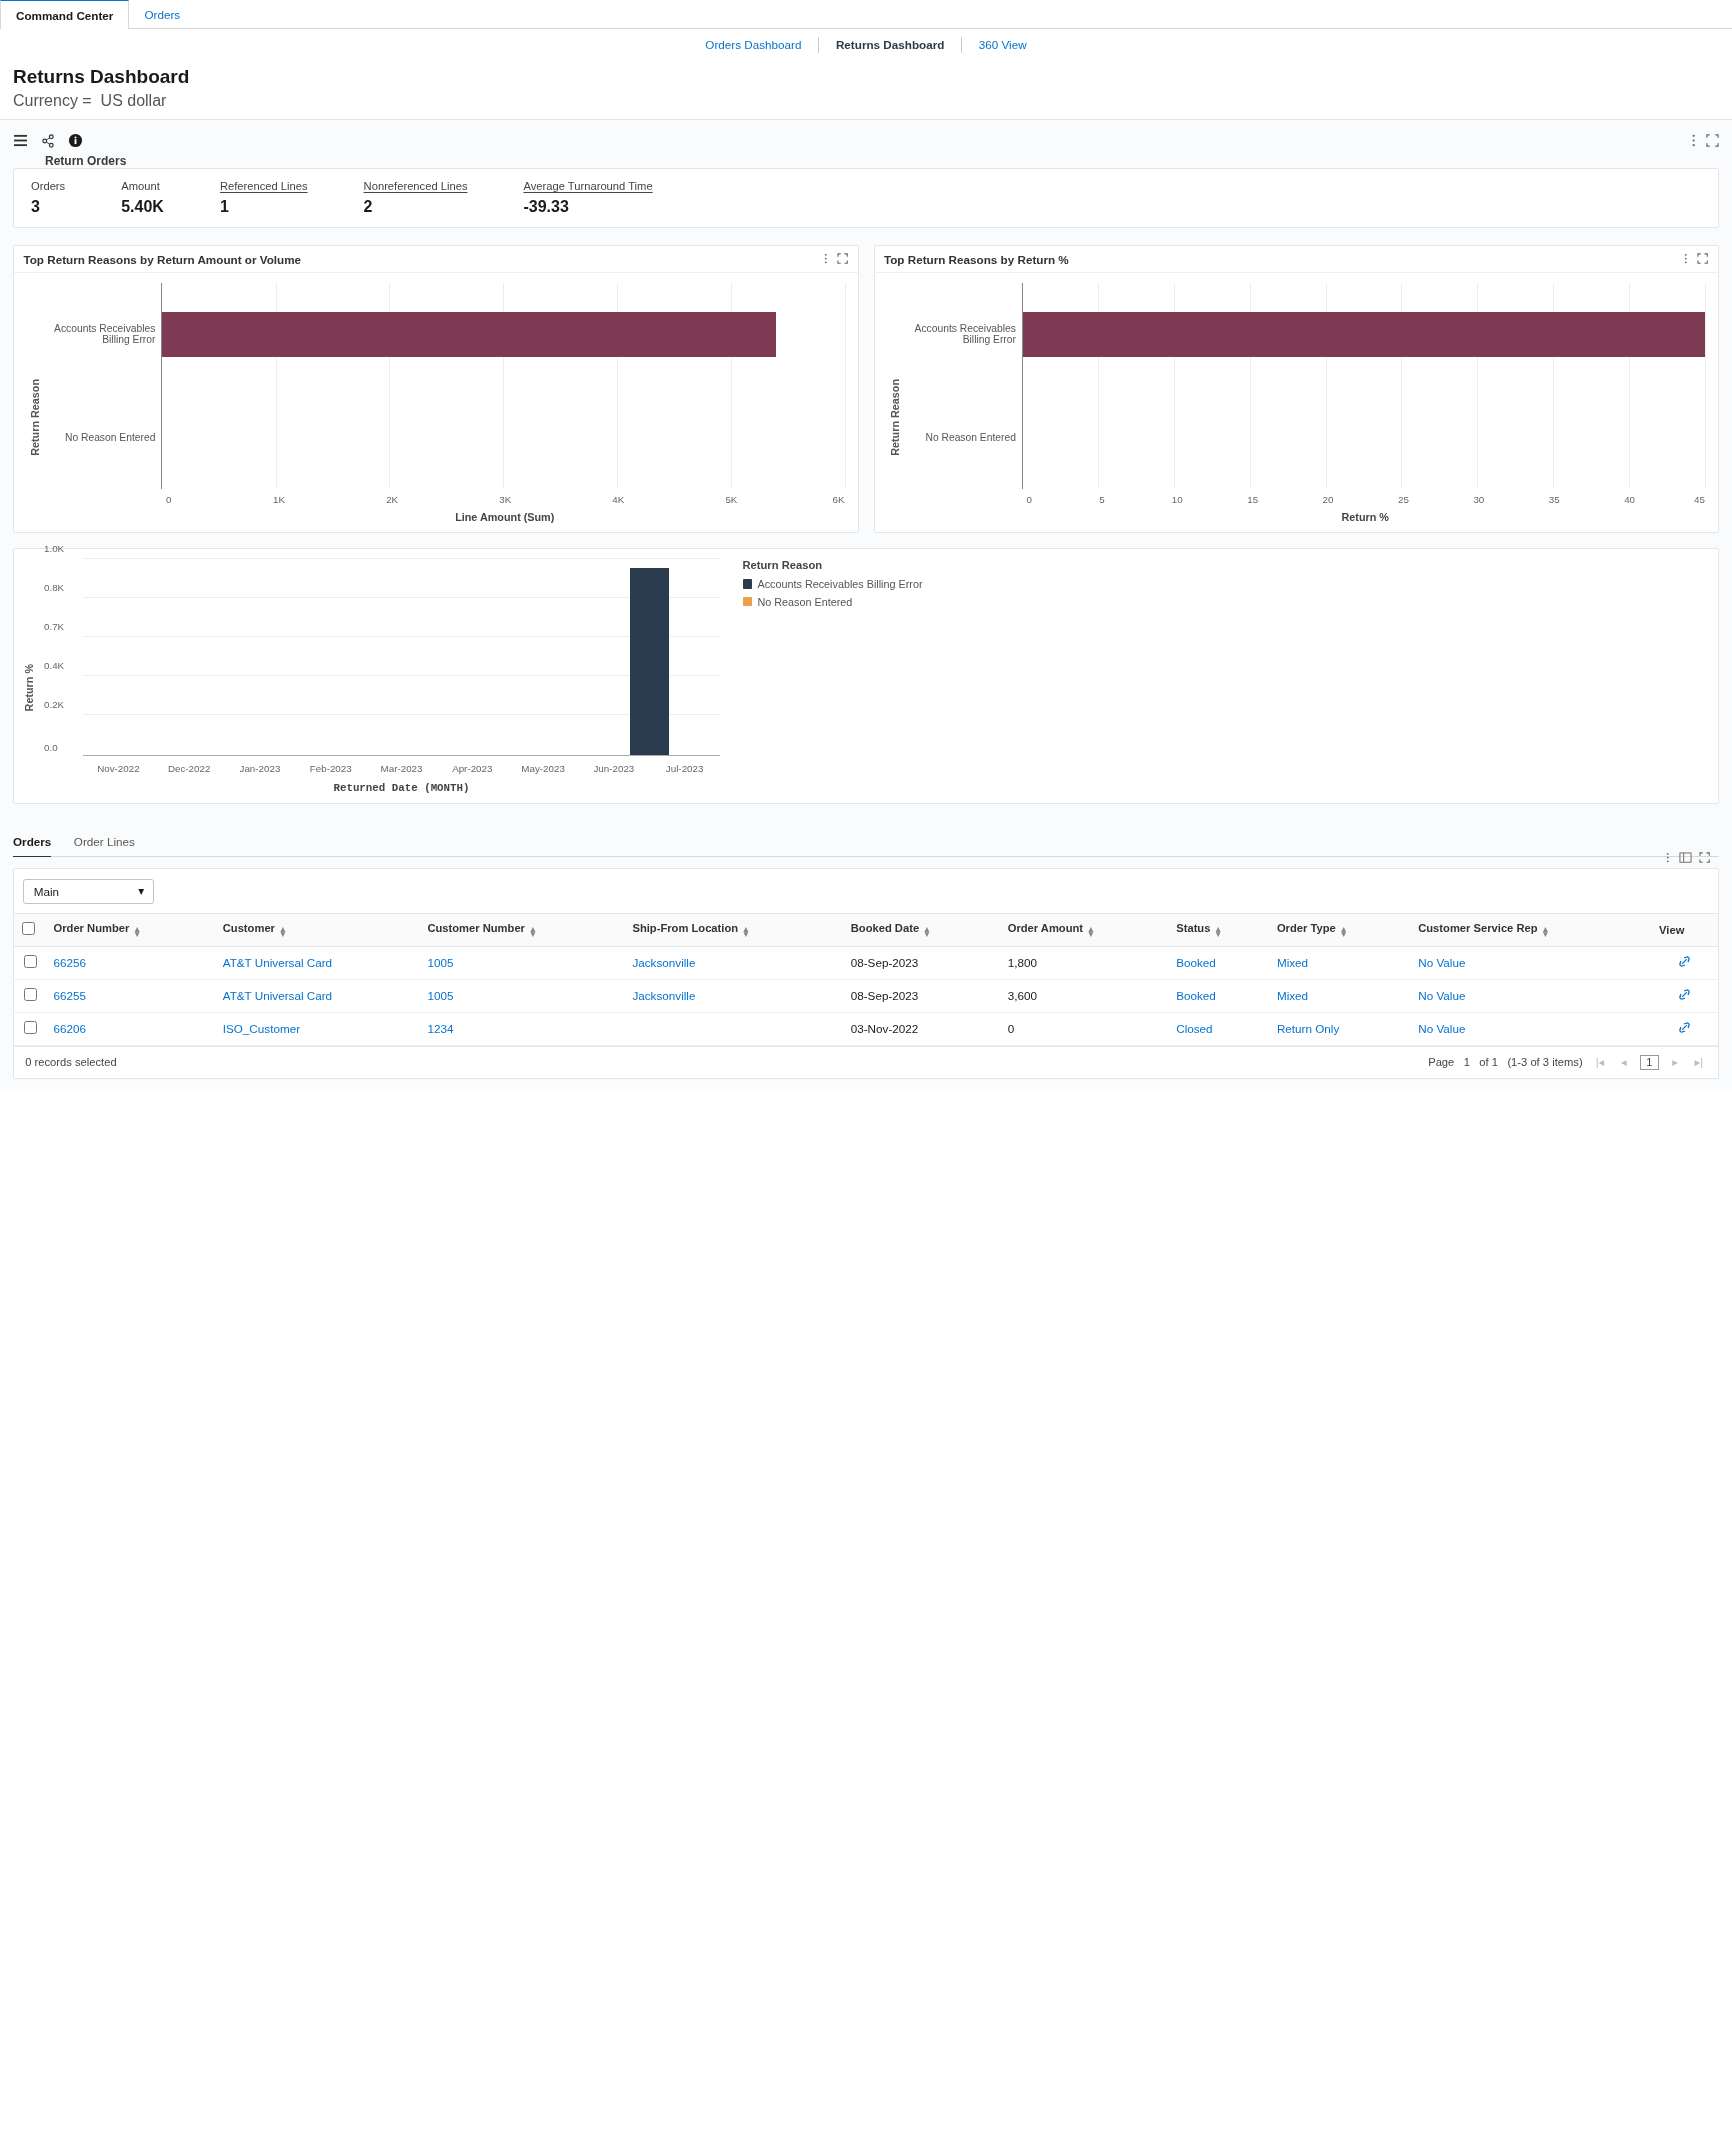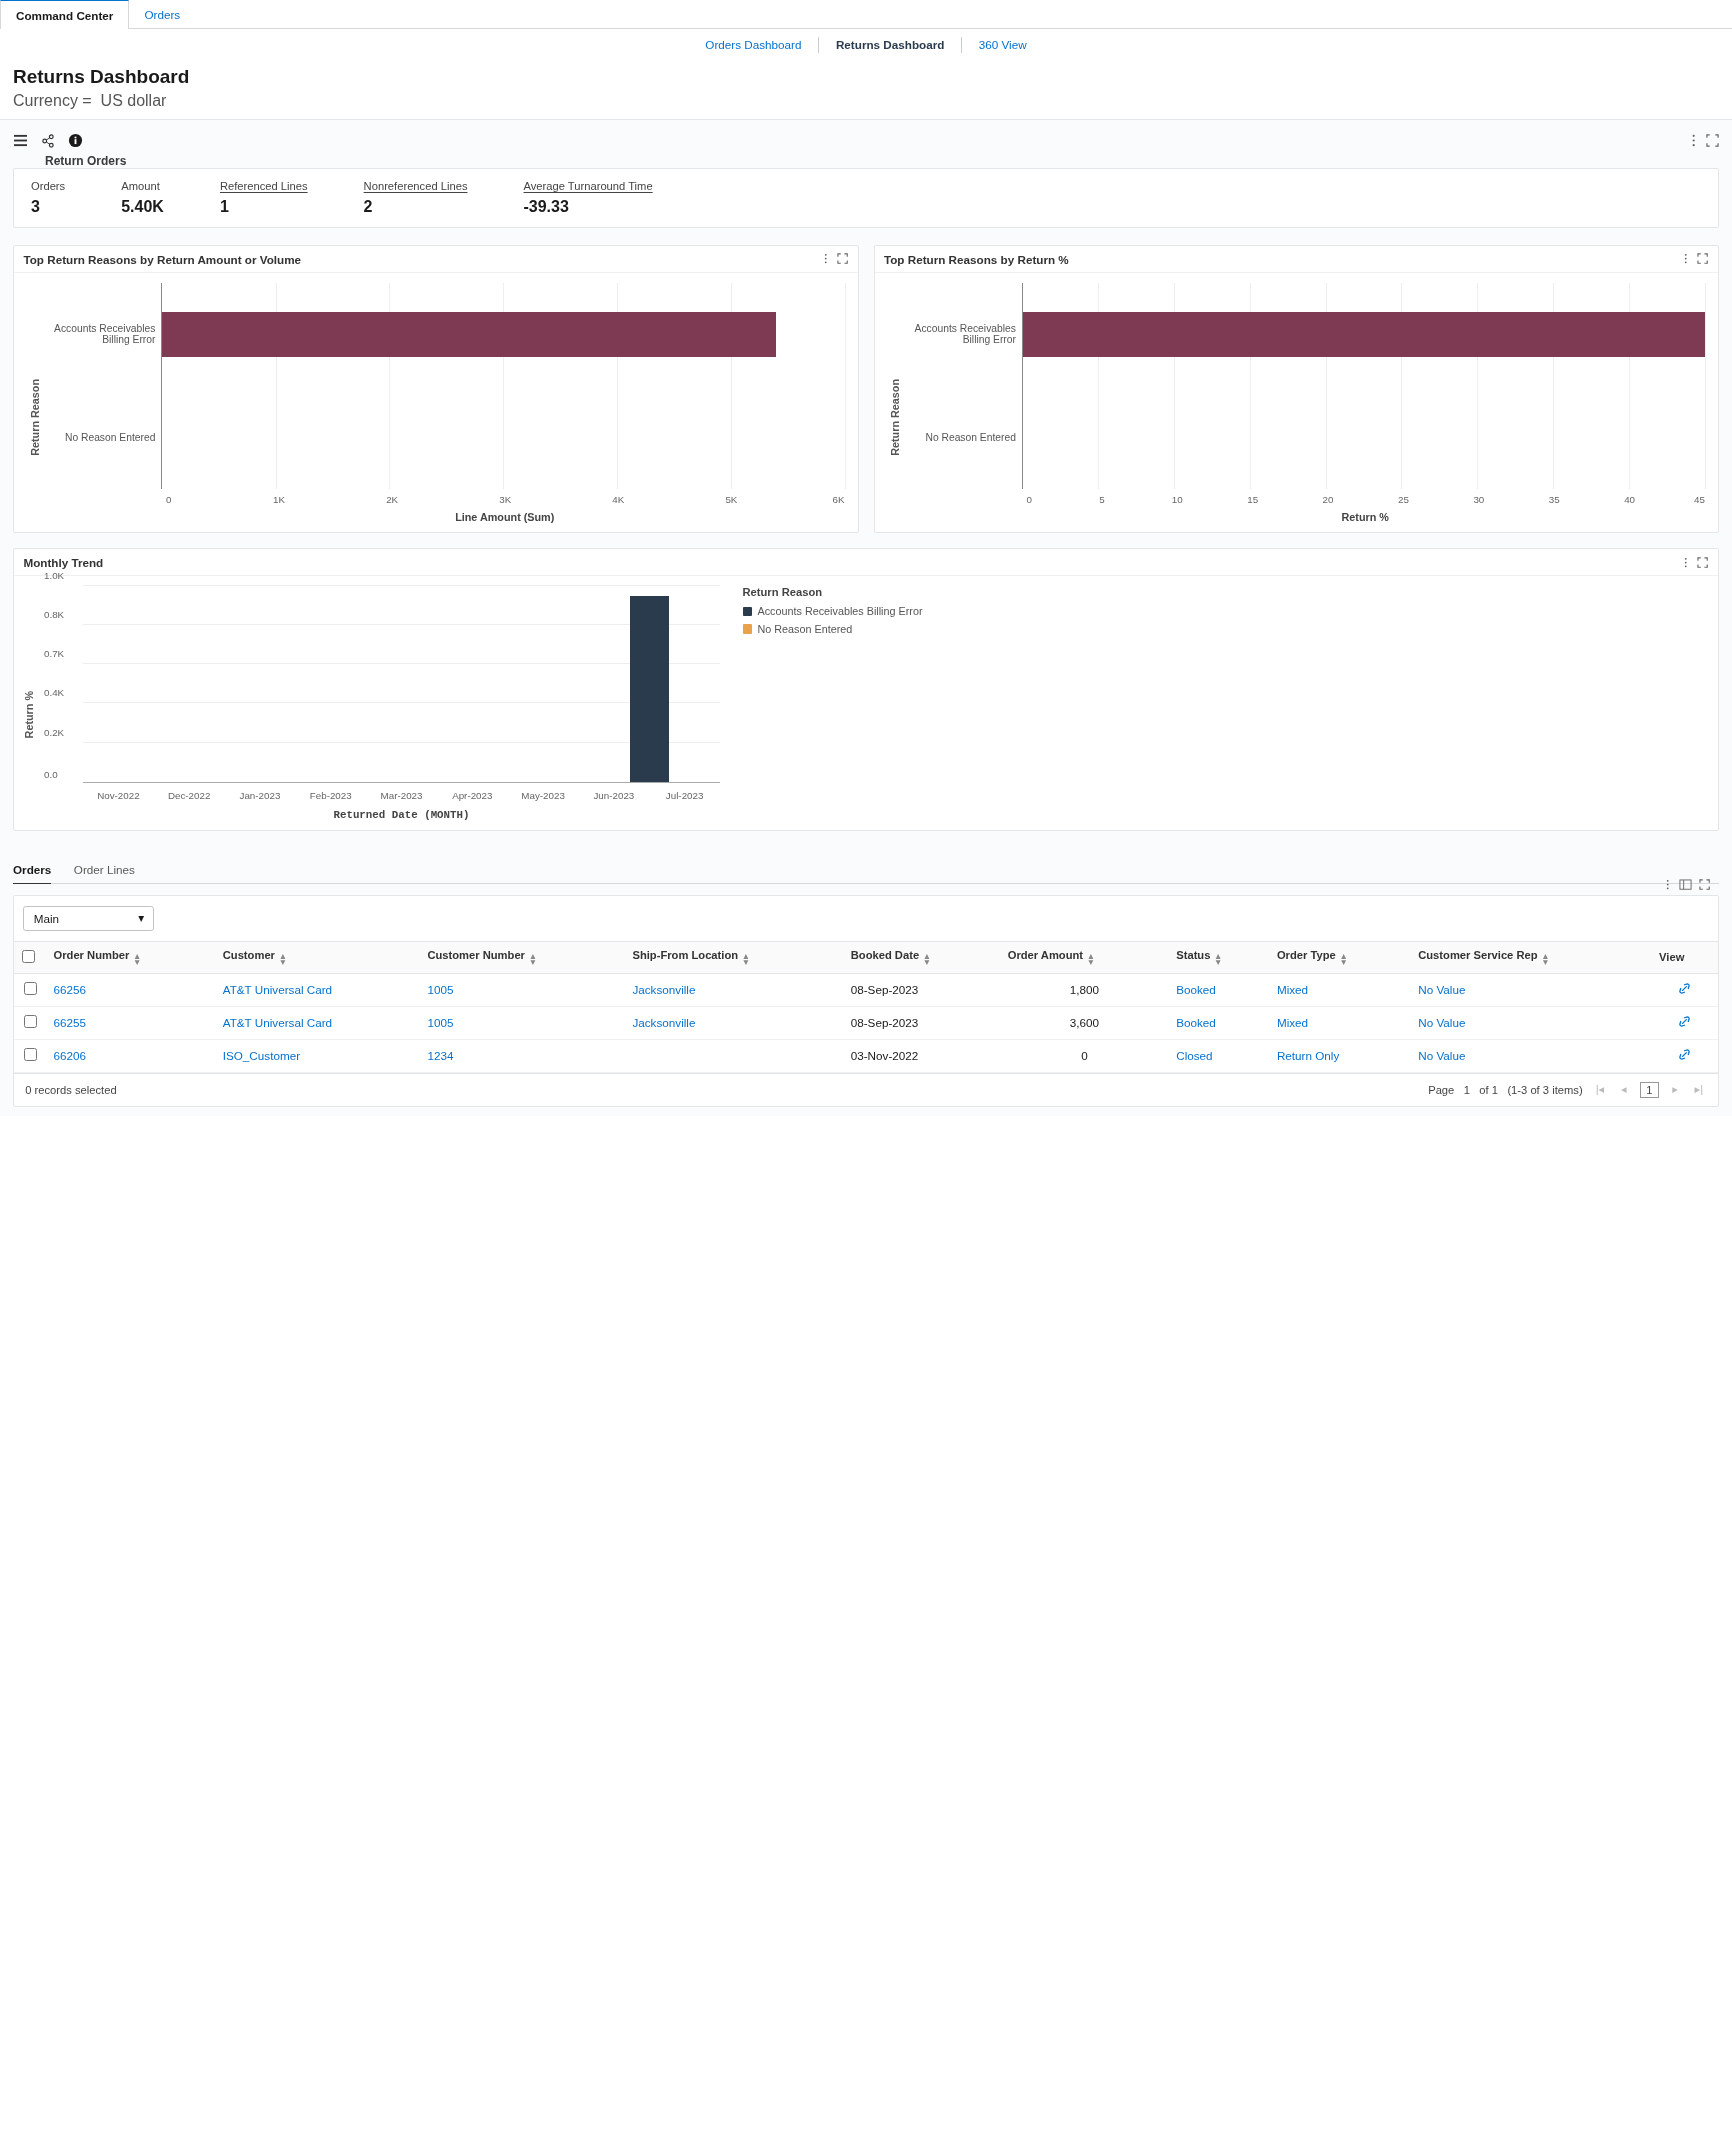--- a/index.html
+++ b/index.html
@@ -80,21 +80,21 @@
 .table-toolbar { padding: 9.4px; display: flex; }
 .dropdown { border: 0.9px solid #c0c4c8; border-radius: 2.8px; padding: 4.7px 9.4px; min-width: 131px; display: flex; align-items: center; font-size: 11.7px; background: #fff; cursor: pointer; }
 .dropdown .caret { margin-left: auto; }
 .table-actions-tr { position: absolute; right: 7.5px; top: -17px; display: flex; gap: 7.5px; }
 
 table.grid { width: 100%; border-collapse: collapse; }
 table.grid th { text-align: left; font-weight: 600; font-size: 11.2px; color: #333; padding: 7.5px 7.5px; border-top: 0.9px solid #e3e6e9; border-bottom: 0.9px solid #e3e6e9; background: #fafafa; vertical-align: middle; }
 table.grid th .sort { margin-left: 3.7px; color: #888; font-size: 8.4px; display: inline-flex; flex-direction: column; line-height: 5.6px; cursor: pointer; }
 table.grid td { padding: 7.5px 7.5px; border-bottom: 0.9px solid #eef0f2; font-size: 11.7px; }
 .tcenter { text-align: center; }
-.tright { text-align: center; }
+.tright { text-align: left; }
 input[type=checkbox] { cursor: pointer; }
 
 .table-footer { display: flex; align-items: center; padding: 7.5px 11.2px; border-top: 0.9px solid #e3e6e9; }
 .records-sel { font-size: 11.2px; color: #444; }
 .pager { margin-left: auto; display: flex; align-items: center; gap: 9.4px; font-size: 11.2px; color: #444; }
 .pager .nav { color: #bbb; cursor: pointer; padding: 1.9px 3.7px; }
 .pager .pagebox { border: 0.9px solid #999; padding: 0.9px 5.6px; }
 
 svg { display: block; }
 </style>
@@ -314,37 +314,20 @@
               <div class="xtick xtn">45</div>
             </div>
             <div class="x-axis-label">Return %</div>
           </div>
         </div>
       </div>
     </div>
   </div>
 
   <div class="trend-box">
-    <div class="chart-head">
-      <div class="chart-title">Monthly Trend</div>
-      <div class="chart-actions">
-        <span class="icon-btn">
-            <svg width="7.5" height="11.2" viewBox="0 0 8 12">
-              <circle cx="4" cy="2" r="1" fill="#666"></circle>
-              <circle cx="4" cy="6" r="1" fill="#666"></circle>
-              <circle cx="4" cy="10" r="1" fill="#666"></circle>
-            </svg>
-          </span>
-        <span class="icon-btn">
-            <svg width="11.2" height="11.2" viewBox="0 0 12 12">
-              <path d="M1 4 V1 H4 M8 1 H11 V4 M11 8 V11 H8 M4 11 H1 V8" fill="none" stroke="#666" stroke-width="1.2"></path>
-            </svg>
-          </span>
-      </div>
-    </div>
     <div class="trend-body">
       <div class="trend-plot-wrap">
         <div class="trend-ylabel">Return %</div>
         <div class="trend-plot">
           <div class="hline" style="bottom:20%"></div>
             <div class="hline" style="bottom:40%"></div>
             <div class="hline" style="bottom:60%"></div>
             <div class="hline" style="bottom:80%"></div>
             <div class="hline" style="bottom:100%"></div>
           <div class="ytick-lbl" style="bottom:-3.7px">0.0</div>

